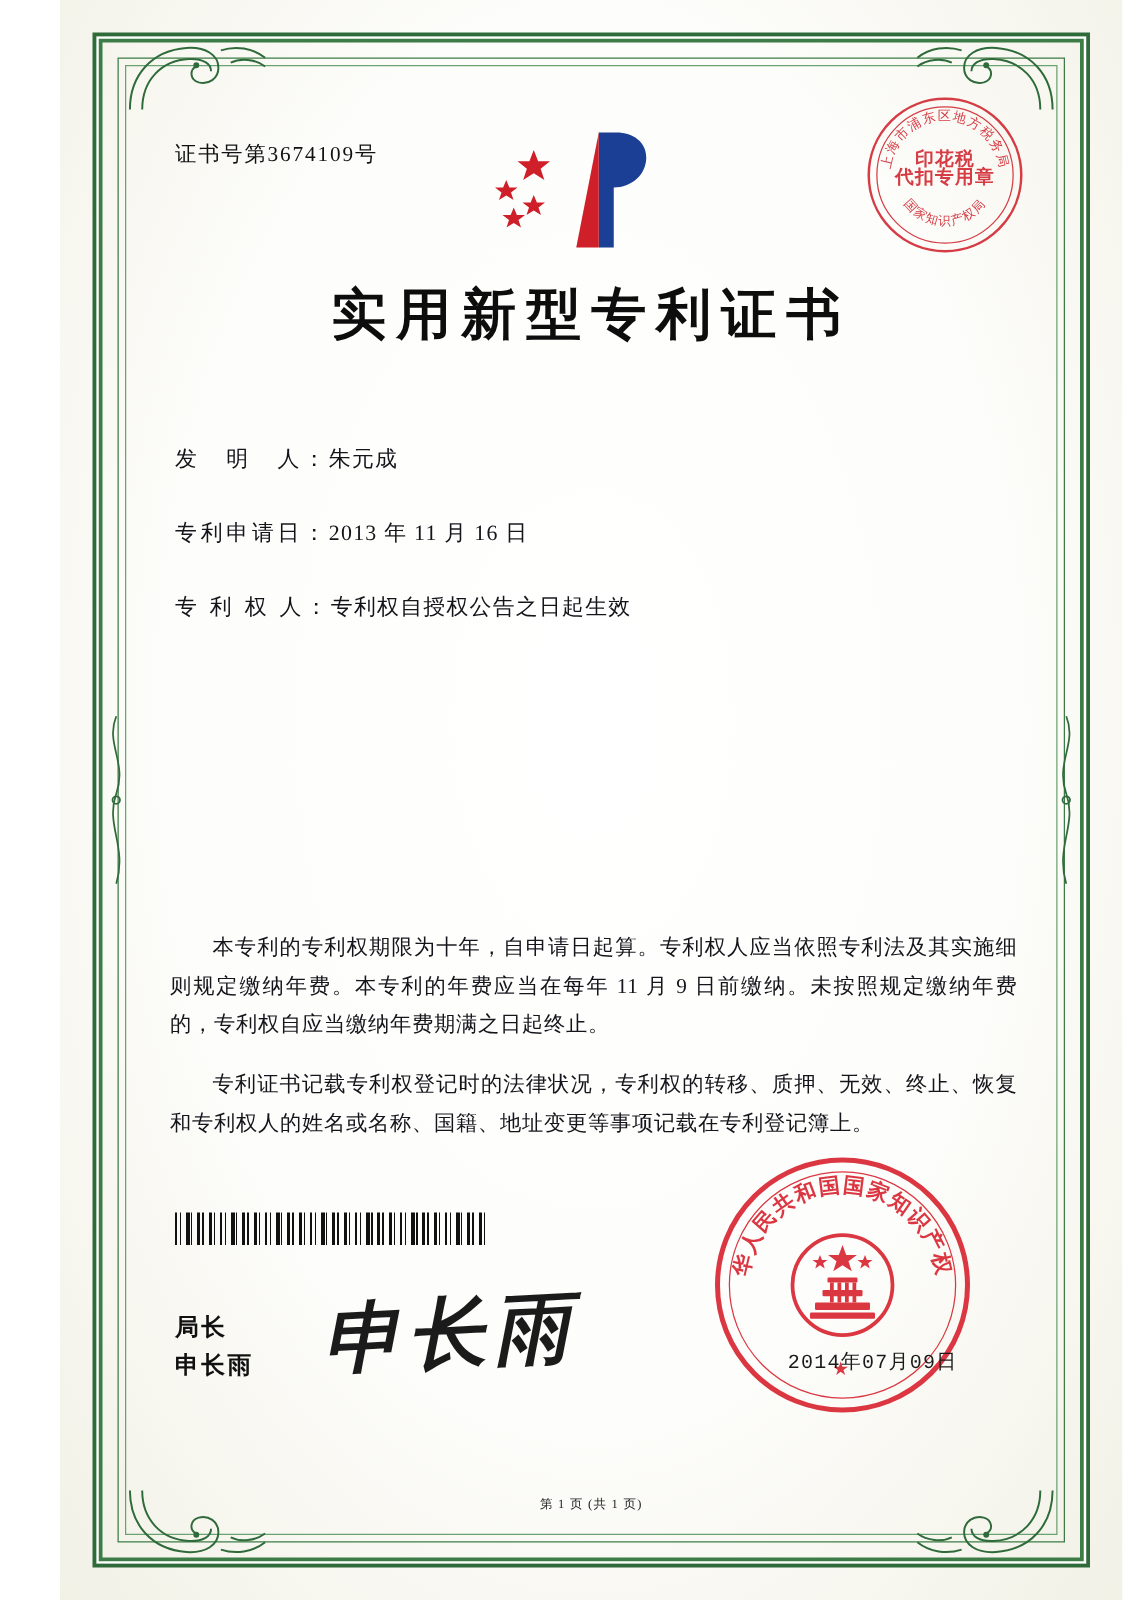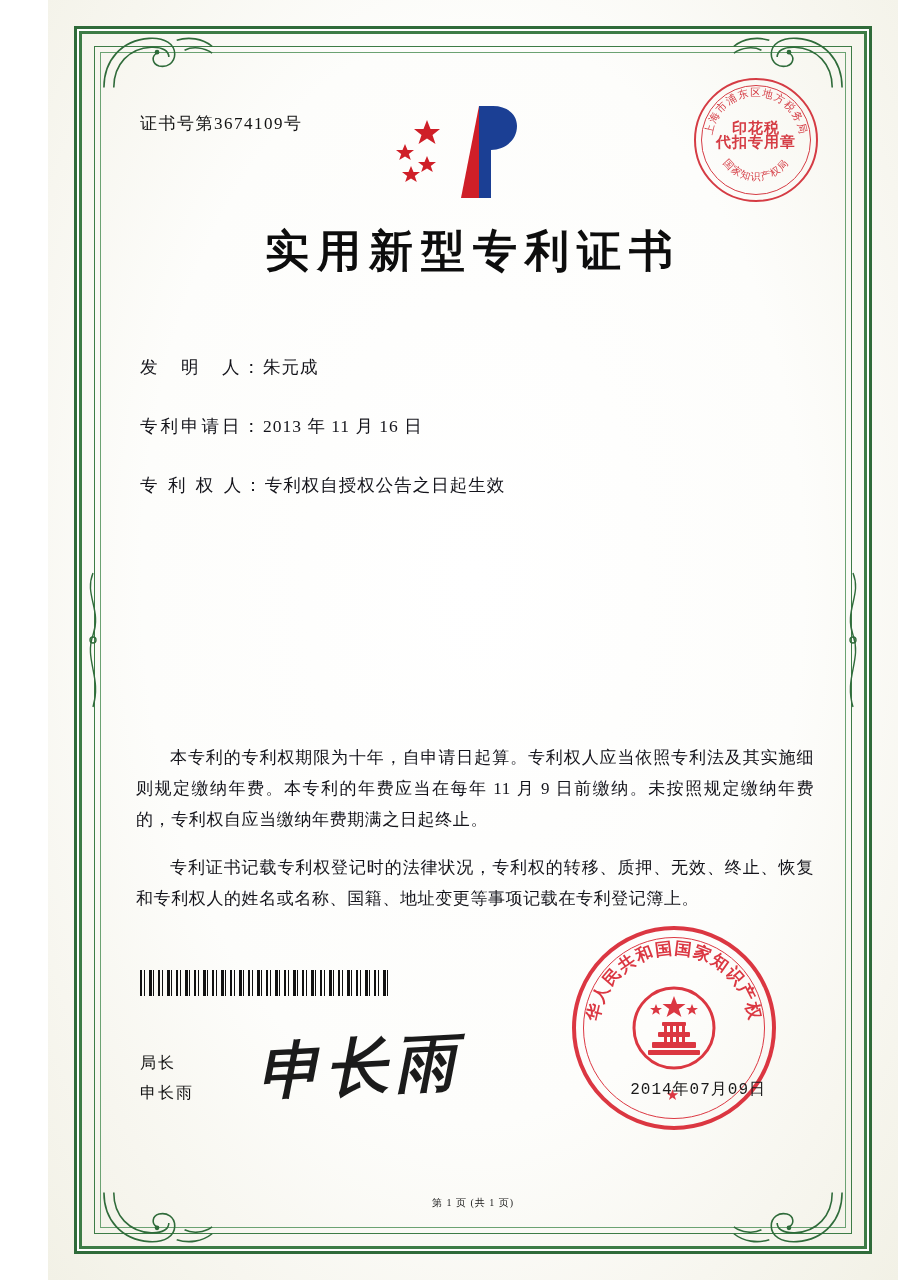--- a/index.html
+++ b/index.html
@@ -183,22 +183,22 @@
       repeating-linear-gradient(90deg,
         #111 0 2px, transparent 2px 4px, #111 4px 5px, transparent 5px 9px,
         #111 9px 12px, transparent 12px 13px, #111 13px 14px, transparent 14px 18px);
   }
 
   
   .sig-label {
     position: absolute;
     left: 22px;
     top: 978px;
-    font-size: 16px;
-    font-weight: normal;
+    font-size: 19px;
+    font-weight: bold;
     letter-spacing: 2px;
     line-height: 30px;
     color: #111;
   }
   .sig-script {
     position: absolute;
     left: 140px;
     top: 955px;
     font-size: 62px;
     font-family: "DejaVu Serif", serif;

